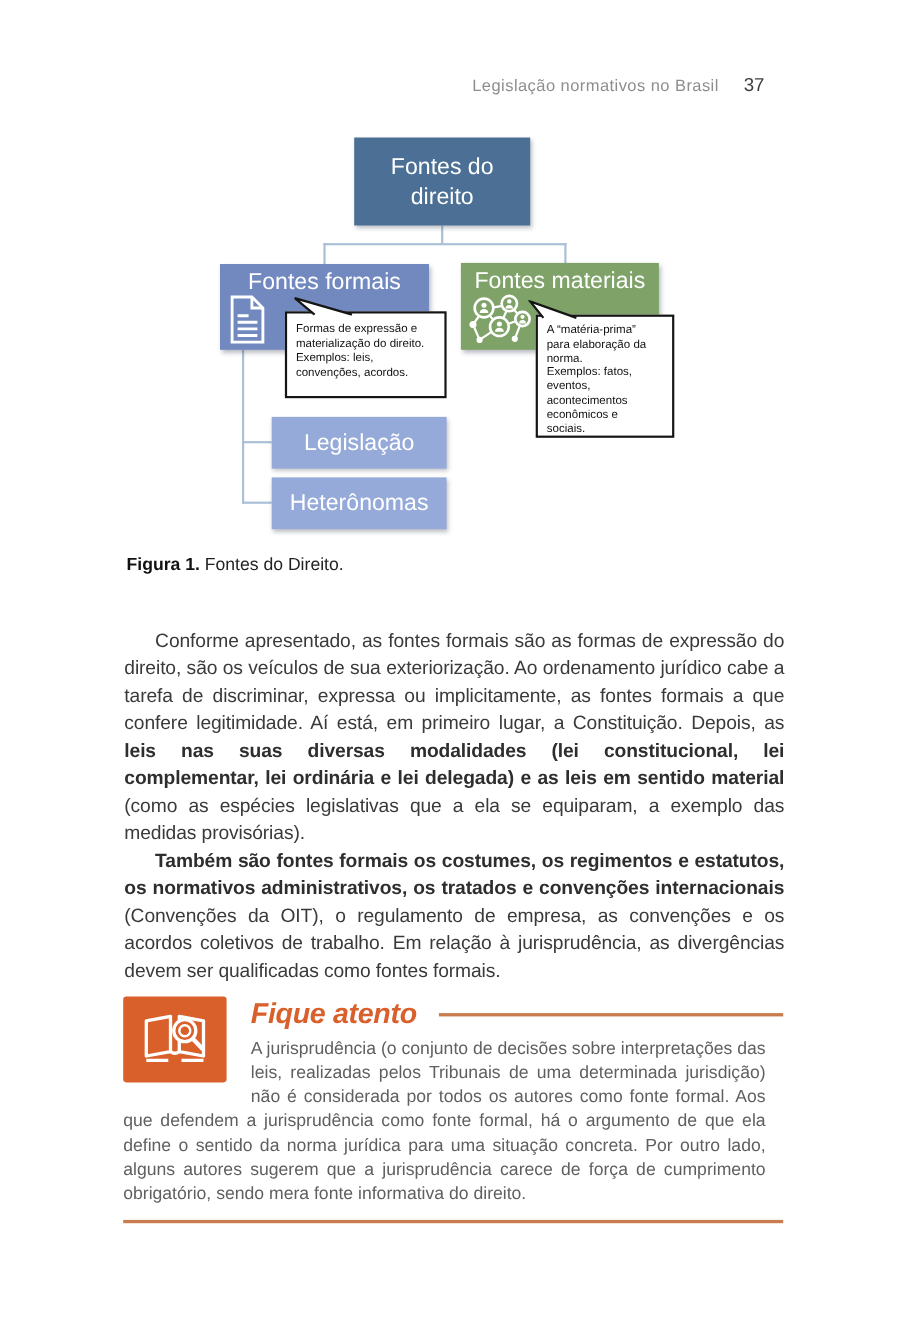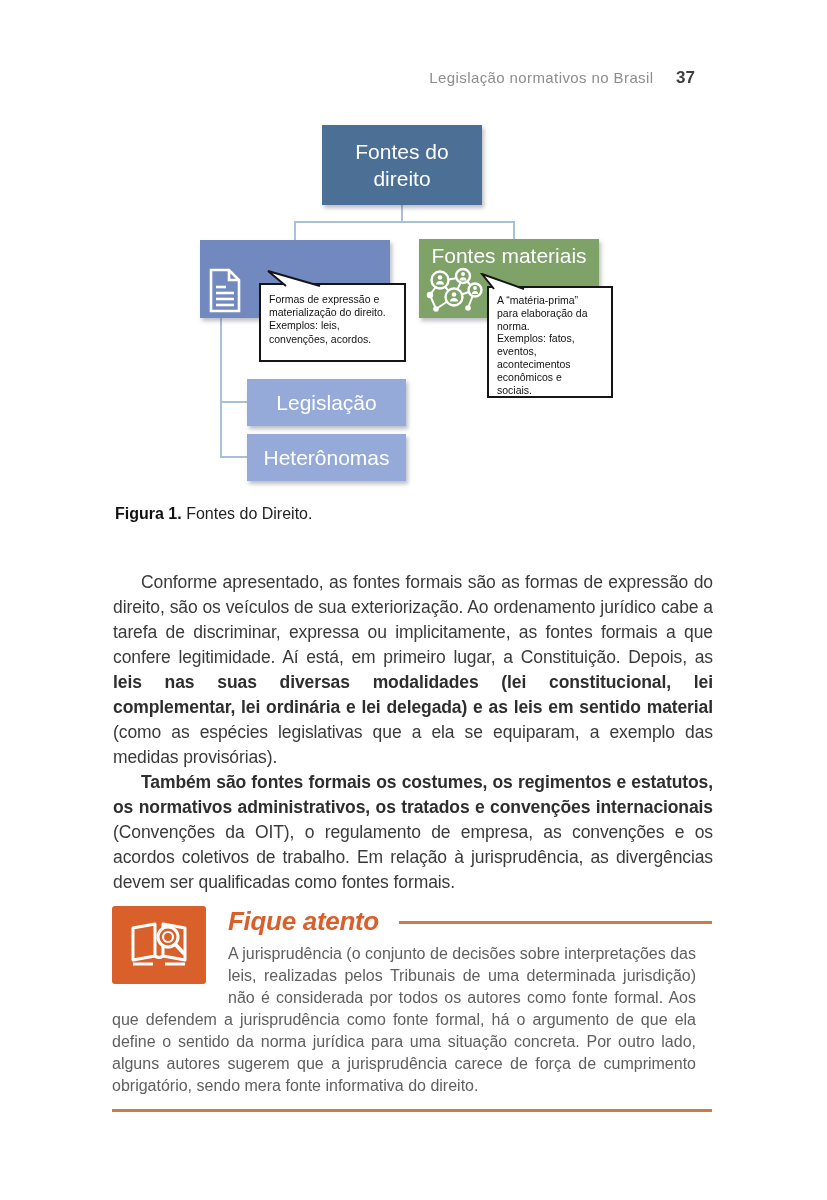--- a/index.html
+++ b/index.html
@@ -6,21 +6,21 @@
   .page{
     position:relative;width:827px;height:1200px;background:#ffffff;
     font-family:"Liberation Sans", sans-serif;overflow:hidden;
   }
   
   .running-head{
     position:absolute;top:68px;left:0;width:695px;text-align:right;
     font-size:15px;color:var(--header-gray);letter-spacing:.4px;
   }
   .running-head .pageno{
-    font-weight:700;color:#3f3f3f;font-size:17px;margin-left:18px;letter-spacing:0;
+    font-weight:400;color:#3f3f3f;font-size:17px;margin-left:18px;letter-spacing:0;
   }
   
   .diagram{position:absolute;top:0;left:0;width:827px;height:500px;}
   .conn{position:absolute;background:var(--connector);}
   .dbox{
     position:absolute;color:#fff;text-align:center;
     box-shadow:1.5px 2.5px 4px rgba(60,70,90,.35);
   }
   .root-box{
     left:322px;top:125px;width:160px;height:80px;background:var(--root-box);
@@ -94,20 +94,21 @@
     <div class="conn" style="left:294px;top:221px;width:2px;height:19px;"></div>
     <div class="conn" style="left:513px;top:221px;width:2px;height:19px;"></div>
     <div class="conn" style="left:220px;top:318px;width:2px;height:140px;"></div>
     <div class="conn" style="left:220px;top:401px;width:27px;height:2px;"></div>
     <div class="conn" style="left:220px;top:456px;width:27px;height:2px;"></div>
 
     <div class="dbox root-box">Fontes do
 direito</div>
 
     <div class="dbox formais-box">
+      <span class="dtitle">Fontes formais</span>
       <svg class="dicon" style="left:8px;top:27px;" width="34" height="47" viewBox="0 0 34 47">
         <g fill="none" stroke="#ffffff" stroke-width="2.6">
           <path d="M3,3 H21 L31,13 V44 H3 Z"></path>
           <path d="M21,3 V13 H31"></path>
           <path d="M8,20 H18"></path>
           <path d="M8,26 H26"></path>
           <path d="M8,32 H26"></path>
           <path d="M8,38 H26"></path>
         </g>
       </svg>

